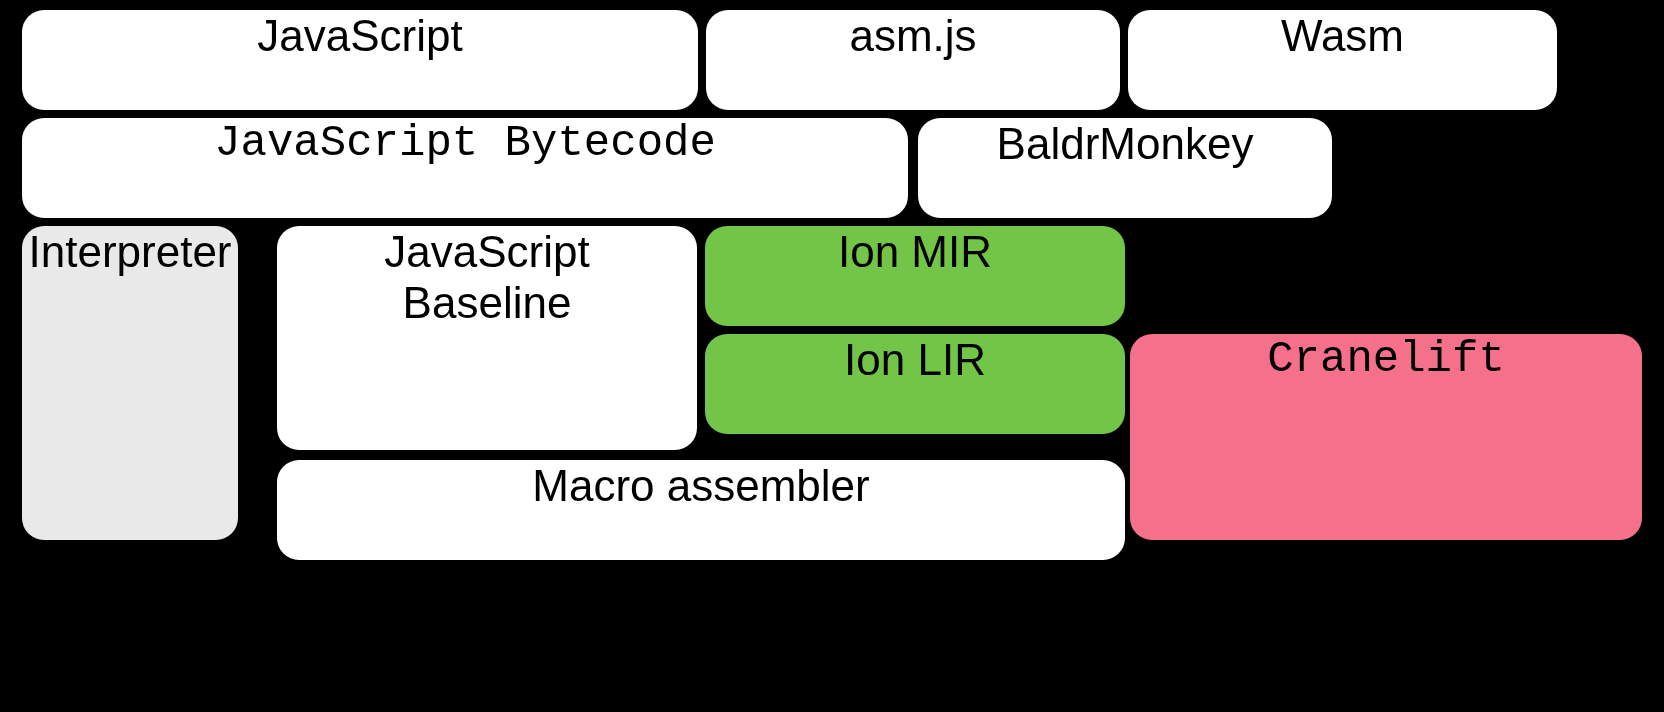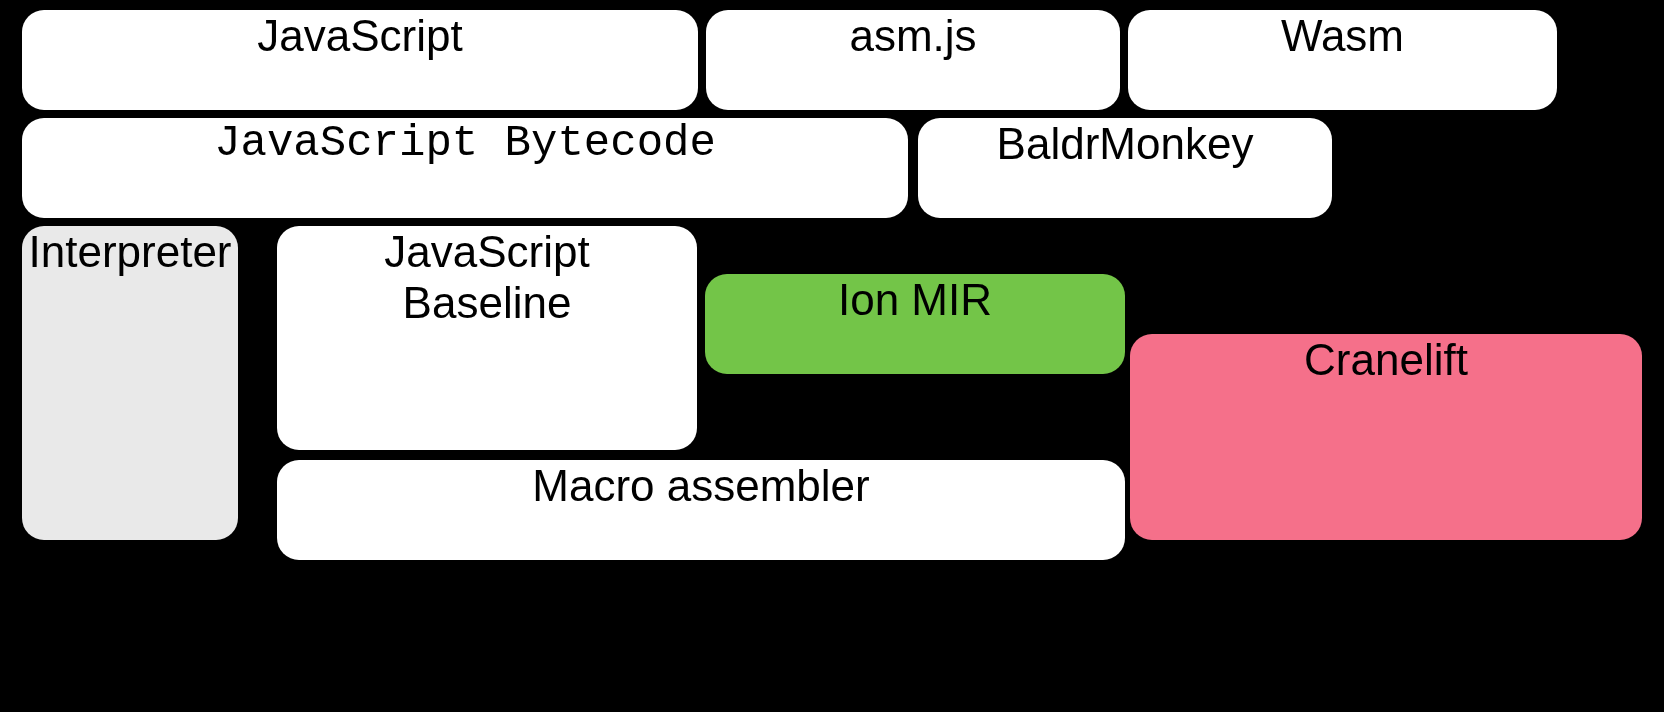--- a/index.html
+++ b/index.html
@@ -26,31 +26,32 @@
     font-size: 44px;
     font-weight: 400;
     line-height: 1.16;
     letter-spacing: 0px;
     box-sizing: border-box;
     padding: 0 10px;
     white-space: pre-line;
   }
   .fill-white  { background: #FFFFFF; }
   .fill-gray   { background: #E9E9E9; }
-  .fill-green  { background: #73C548; margin-top: 48px; }
-  .fill-pink   { background: #F5708A; }
+  .fill-green  { background: #73C548; }
+  .fill-pink   { background: #F5708A; font-family: Liberation Mono, monospace; }
 </style>
 </head>
 <body>
 
 <div id="stage">
     <div class="box fill-white" style="left: 22px; top: 10px; width: 676px; height: 100px;"><span>JavaScript</span></div>
     <div class="box fill-white" style="left: 706px; top: 10px; width: 414px; height: 100px;"><span>asm.js</span></div>
     <div class="box fill-white" style="left: 1128px; top: 10px; width: 429px; height: 100px;"><span>Wasm</span></div>
     <div class="box fill-white" style="left: 22px; top: 118px; width: 886px; height: 100px; font-family: Liberation Mono, monospace;"><span>JavaScript Bytecode</span></div>
     <div class="box fill-white" style="left: 918px; top: 118px; width: 414px; height: 100px;"><span>BaldrMonkey</span></div>
     <div class="box fill-gray" style="left: 22px; top: 226px; width: 216px; height: 314px;"><span>Interpreter</span></div>
     <div class="box fill-white" style="left: 277px; top: 226px; width: 420px; height: 224px;"><span>JavaScript
 Baseline</span></div>
     <div class="box fill-green" style="left: 705px; top: 226px; width: 420px; height: 100px;"><span>Ion MIR</span></div>
+    <div class="box fill-green" style="left: 705px; top: 334px; width: 420px; height: 100px;"><span>Ion LIR</span></div>
     <div class="box fill-pink" style="left: 1130px; top: 334px; width: 512px; height: 206px;"><span>Cranelift</span></div>
     <div class="box fill-white" style="left: 277px; top: 460px; width: 848px; height: 100px;"><span>Macro assembler</span></div>
   </div>
 
 </body></html>

